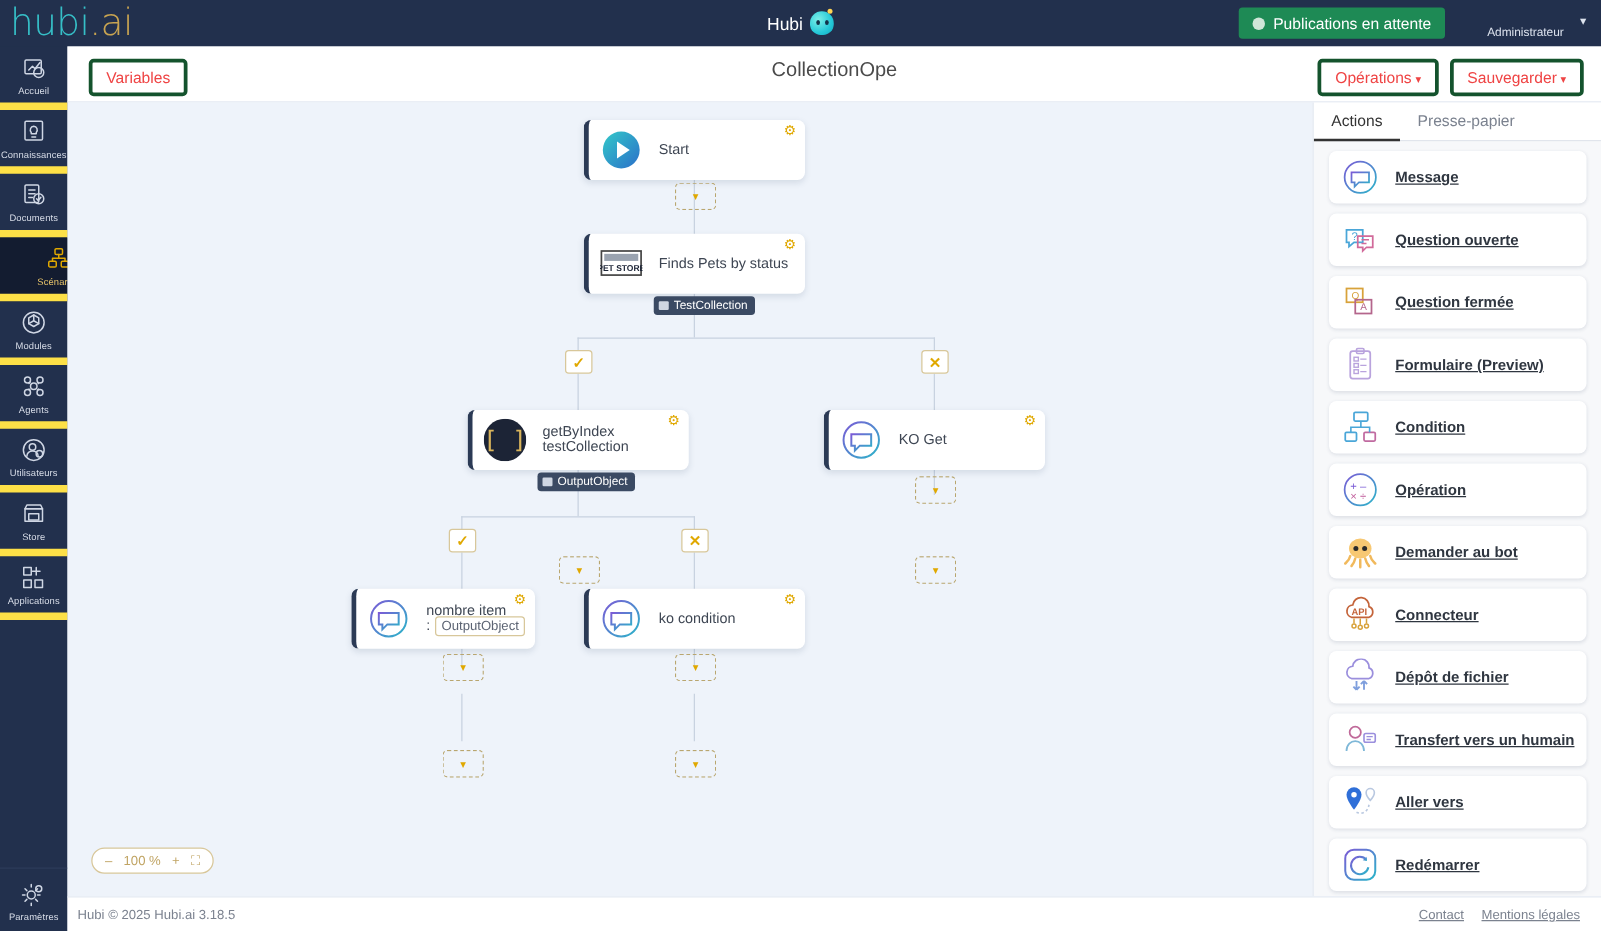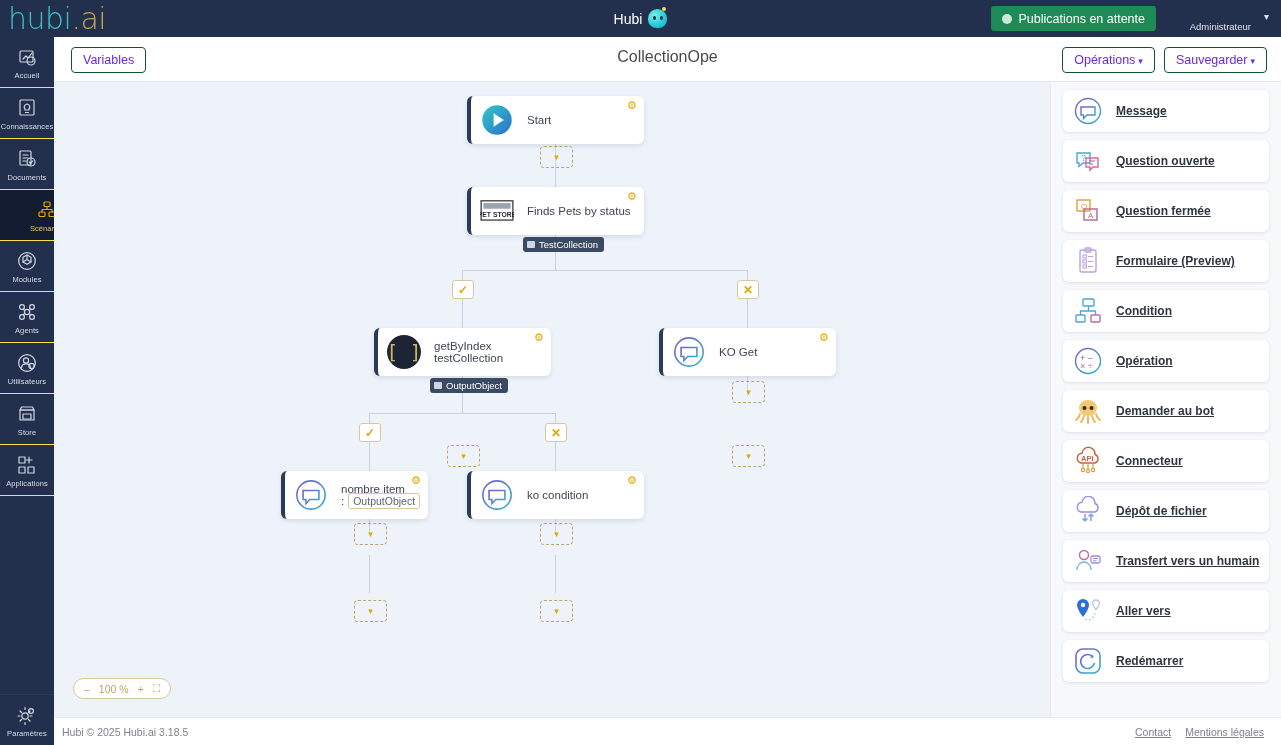--- a/index.html
+++ b/index.html
@@ -14,21 +14,21 @@
 
   
   .sidebar {
     position:absolute; left:0; top:0; width:54px; height:745px;
     background:#22304d;
     display:flex; flex-direction:column;
   }
   .side-item {
     height:51px; width:54px;
     display:flex; flex-direction:column; align-items:center; justify-content:center;
-    color:#d8dde8; border-bottom:1px solid #fde047;
+    color:#d8dde8; border-bottom:6px solid #fde047;
     cursor:pointer; gap:1px; padding-top:2px;
   }
   .side-item .glyph { font-size:17px; line-height:17px; color:#cfd6e4; }
   .side-item .lbl { font-size:7.5px; letter-spacing:.1px; white-space:nowrap; }
   .side-item.active { background:#131c30;padding-left:40px; }
   .side-item.active .glyph { color:#e0a800; }
   .side-item.active .lbl { color:#e8c46a; }
   .side-spacer { flex:1; }
   .side-bottom { border-top:1px solid #2c3b5a; border-bottom:none; }
 
@@ -78,21 +78,21 @@
   .admin-caret {
     position:absolute; right:12px; top:11px; color:#dde3ee; font-size:10px; cursor:pointer;
   }
 
   
   .toolbar {
     position:absolute; left:54px; top:37px; right:0; height:45px;
     background:#fff; border-bottom:1px solid #e4e9f2;
   }
   .btn-outline {
-    border:1px solid #14532d; background:#fff; color:#6d28d9;
+    border:3px solid #14532d; background:#fff; color:#ef4444;
     border-radius:4px; font-size:12.5px; padding:5px 11px; cursor:pointer;
     font-family:"Liberation Sans", sans-serif;
   }
   .tb-variables { position:absolute; left:17px; top:10px; }
   .tb-title {
     position:absolute; left:0; right:0; top:11px; text-align:center;
     font-size:16px; color:#4a4a4a;
   }
   .tb-right { position:absolute; right:14px; top:10px; display:flex; gap:9px; }
   .caret-s { font-size:9px; margin-left:3px; }
@@ -456,20 +456,24 @@
 
     <div class="zoom-ctl">
       <span>–</span>
       <span>100 %</span>
       <span>+</span>
       <span>⛶</span>
     </div>
   </div>
 
   <div class="rpanel">
+    <div class="rtabs" id="rtabs-host">
+        <div class="rtab active">Actions</div>
+        <div class="rtab">Presse-papier</div>
+      </div>
     <div class="rlist" id="rlist-host">
         <div class="rcard">
           <span class="ricon" style="display: flex; align-items: center; justify-content: center; width: 30px; height: 30px;">
             <svg width="30" height="30" viewBox="0 0 30 30">
               <defs>
                 <linearGradient id="gmessage-icon" x1="0" y1="0" x2="1" y2="1">
                   <stop offset="0" stop-color="#7b5bd6"></stop>
                   <stop offset="1" stop-color="#2bb5c9"></stop>
                 </linearGradient>
               </defs>

